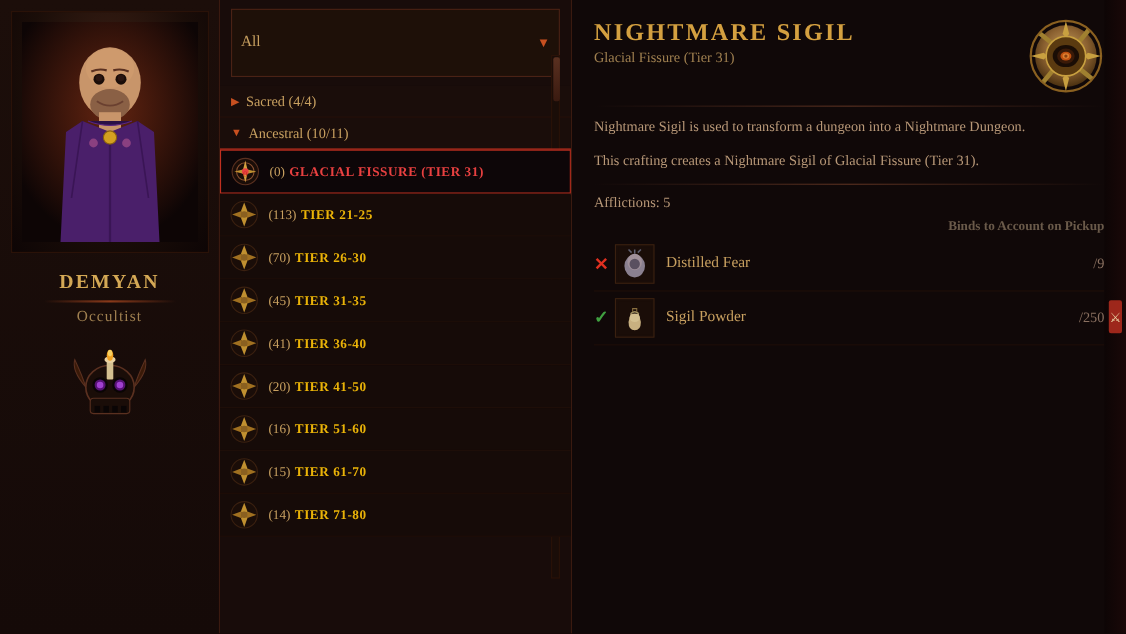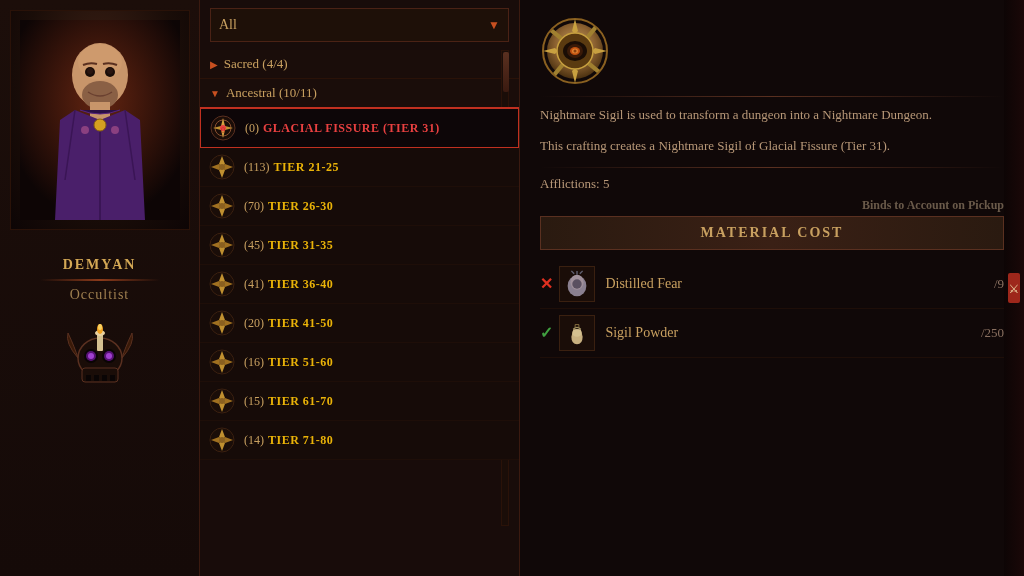--- a/index.html
+++ b/index.html
@@ -47,24 +47,24 @@
     }
 
     
     .character-svg {
       width: 160px;
       height: 200px;
     }
 
     .character-name {
       color: #d4a855;
-      font-size: 14px;
+      font-size: 18px;
       font-weight: bold;
       letter-spacing: 2px;
-      margin-top: 27px;
+      margin-top: 16px;
       text-transform: uppercase;
     }
 
     .character-divider {
       width: 120px;
       height: 2px;
       background: linear-gradient(90deg, transparent, #8b3a1a, transparent);
       margin: 6px 0;
     }
 
@@ -91,21 +91,21 @@
       border-right: 1px solid #3a1a10;
     }
 
     
     .filter-dropdown {
       margin: 8px 10px;
       background: #1e1008;
       border: 1px solid #4a2215;
       color: #c8a060;
       font-size: 14px;
-      padding: 8px 8px;
+      padding: 22px 8px;
       display: flex;
       align-items: center;
       justify-content: space-between;
       cursor: pointer;
       gap: 24px;
     }
 
     .filter-dropdown-arrow {
       color: #c85020;
       font-size: 12px;
@@ -559,20 +559,24 @@
       <span class="list-item-count">(14)</span>
       <span class="list-item-text">TIER 71-80</span>
     </div>
 
   </div>
 </div>
 
 <div class="detail-panel">
 
   <div class="item-header">
+    <div class="item-title-area">
+      <div class="item-title">NIGHTMARE SIGIL</div>
+      <div class="item-subtitle">Glacial Fissure (Tier 31)</div>
+    </div>
 
     <svg class="item-icon-large" viewBox="0 0 70 70">
       <defs>
         <radialGradient id="sigilGrad" cx="50%" cy="40%" r="60%">
           <stop offset="0%" stop-color="#c8a060"></stop>
           <stop offset="60%" stop-color="#8a6030"></stop>
           <stop offset="100%" stop-color="#4a3010"></stop>
         </radialGradient>
       </defs>
 
@@ -604,21 +608,20 @@
 
   <div class="item-desc">Nightmare Sigil is used to transform a dungeon into a Nightmare Dungeon.</div>
   <div class="item-desc">This crafting creates a Nightmare Sigil of Glacial Fissure (Tier 31).</div>
 
   <div class="divider-line"></div>
 
   <div class="item-stat">Afflictions: 5</div>
 
   <div class="bind-text">Binds to Account on Pickup</div>
 
-  <div class="material-cost-header">MATERIAL COST</div>
 
   <div class="material-row">
     <span class="material-x">✕</span>
     <div class="material-icon">
       <svg viewBox="0 0 32 32" width="30" height="30">
         <rect width="32" height="32" fill="#1a0d08"></rect>
         <ellipse cx="16" cy="18" rx="10" ry="11" fill="#8a8090"></ellipse>
         <ellipse cx="16" cy="14" rx="7" ry="8" fill="#a0909a"></ellipse>
         <path d="M16,6 L16,2" stroke="#606070" stroke-width="1.5"></path>
         <path d="M13,5 L10,2" stroke="#606070" stroke-width="1.5"></path>

